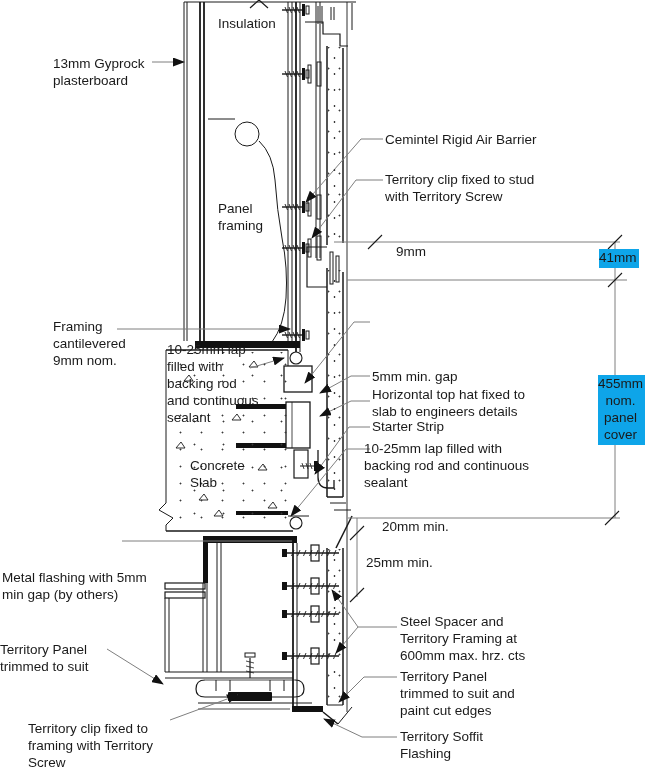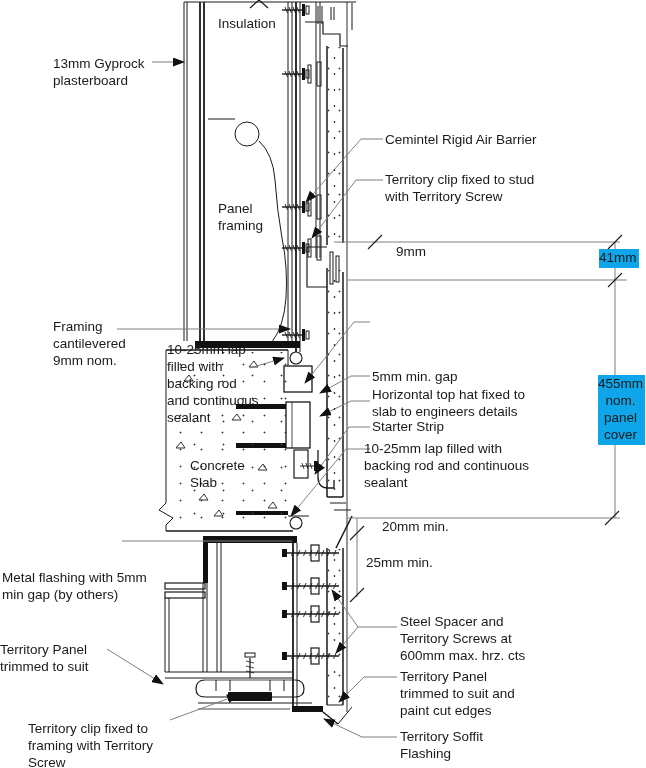--- a/index.html
+++ b/index.html
@@ -240,21 +240,21 @@
   <div class="lbl" style="left:364px; top:440px;">10-25mm lap filled with
 backing rod and continuous
 sealant</div>
   <div class="lbl" style="left:190px; top:457px;">Concrete
 Slab</div>
   <div class="lbl" style="left:366px; top:518px;margin-left:16px;">20mm min.</div>
   <div class="lbl" style="left:366px; top:554px;">25mm min.</div>
   <div class="lbl" style="left:2px;   top:569px;">Metal flashing with 5mm
 min gap  (by others)</div>
   <div class="lbl" style="left:400px; top:613px;">Steel Spacer and
-Territory Screws at
+Territory Framing at
 600mm max. hrz. cts</div>
   <div class="lbl" style="left:0px;   top:641px;">Territory Panel
 trimmed to suit</div>
   <div class="lbl" style="left:400px; top:668px;">Territory Panel
 trimmed to suit and
 paint cut edges</div>
   <div class="lbl" style="left:28px;  top:720px;">Territory clip fixed to
 framing with Territory
 Screw</div>
   <div class="lbl" style="left:400px; top:728px;">Territory Soffit

